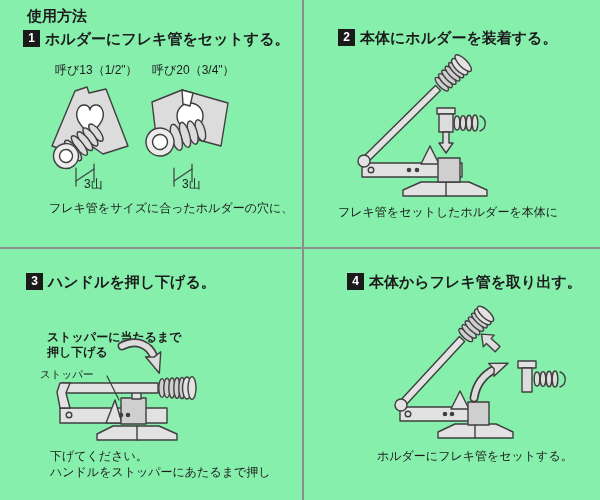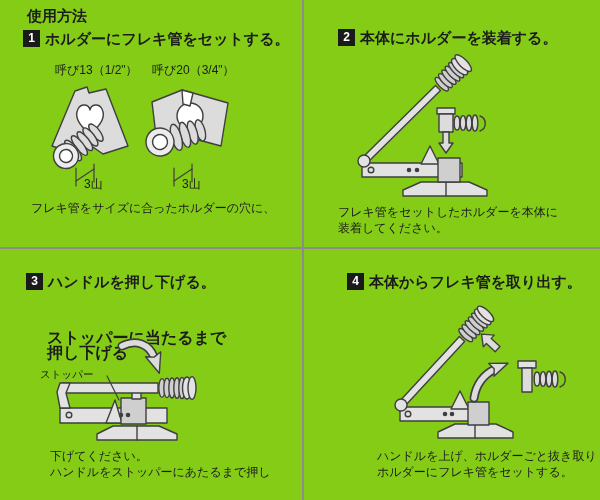--- a/index.html
+++ b/index.html
@@ -1,29 +1,29 @@
 <!DOCTYPE html>
 <html><head>
 <meta charset="utf-8">
 <style>
   html,body{margin:0;padding:0;background:#fff;}
-  #page{position:relative;width:600px;height:500px;background:#84cc16;overflow:hidden;
+  #page{position:relative;width:600px;height:500px;background:#86efac;overflow:hidden;
         font-family:"Liberation Sans","DejaVu Sans",sans-serif;color:#1c1c1c;}
   .divider{position:absolute;background:#8c8c8c;}
   #div-v{left:302px;top:0;width:2px;height:500px;}
   #div-h{left:0;top:247px;width:600px;height:2px;}
   .doc-title{position:absolute;font-size:15px;font-weight:bold;white-space:nowrap;}
   .step-head{position:absolute;display:flex;align-items:flex-start;gap:5px;white-space:nowrap;}
   .badge{width:17px;height:17px;background:#1a1a1a;color:#fff;font-size:12px;font-weight:bold;
          text-align:center;line-height:17px;flex:0 0 auto;}
   .step-title{font-size:15px;font-weight:bold;line-height:17px;text-align:center;}
   .caption{position:absolute;font-size:12px;line-height:15.5px;white-space:nowrap;}
   .size-label{position:absolute;font-size:12px;white-space:nowrap;}
   .ridge-label{position:absolute;font-size:12px;white-space:nowrap;}
-  .annotation{position:absolute;font-size:16px;font-weight:bold;line-height:15px;white-space:nowrap;}
+  .annotation{position:absolute;font-size:12px;font-weight:bold;line-height:15px;white-space:nowrap;}
   .tiny-label{position:absolute;font-size:10.5px;white-space:nowrap;}
   svg{position:absolute;}
   svg .ln{stroke:#3f3f3f;stroke-width:1.4;stroke-linejoin:round;stroke-linecap:round;}
 </style>
 </head>
 <body>
 
 <div id="page">
 
   <div id="div-v" class="divider"></div>
@@ -77,21 +77,21 @@
         <line x1="36" y1="86" x2="36" y2="104"></line>
         <line x1="54" y1="82" x2="54" y2="100"></line>
         <line x1="36" y1="99" x2="54" y2="87"></line>
       </g>
     </g>
   </svg>
 
   <div class="ridge-label" style="left:84px;top:176px">3山</div>
   <div class="ridge-label" style="left:182px;top:176px">3山</div>
 
-  <div class="caption" style="left:31px;top:201px">
+  <div class="caption" style="left:49px;top:201px">
     <div>フレキ管をサイズに合ったホルダーの穴に、</div>
   </div>
 
   <div class="step-head" style="left:338px;top:29px">
     <div class="badge">2</div>
     <div class="step-title">本体にホルダーを装着する。</div>
   </div>
 
   <svg style="left:343px;top:53px" width="240" height="150" viewBox="0 0 240 150">
     <g class="ln">
@@ -122,21 +122,20 @@
         <ellipse cx="126" cy="70" rx="2.8" ry="7.8" fill="#dcdcdc"></ellipse>
         <ellipse cx="132" cy="70" rx="2.8" ry="8" fill="#dcdcdc"></ellipse>
         <path d="M137,63 A8,8 0 0 1 137,78" fill="none"></path>
       </g>
       <polygon transform="translate(103,86)" points="0,14 -7,4 -3,4 -3,-7 3,-7 3,4 7,4" fill="#dcdcdc"></polygon>
     </g>
   </svg>
 
   <div class="caption" style="left:338px;top:205px">
     <div>フレキ管をセットしたホルダーを本体に</div>
-    <div>装着してください。</div>
   </div>
 
   <div class="step-head" style="left:26px;top:273px">
     <div class="badge">3</div>
     <div class="step-title">ハンドルを押し下げる。</div>
   </div>
 
   <div class="annotation" style="left:47px;top:330px">
     <div>ストッパーに当たるまで</div>
     <div>押し下げる</div>
@@ -218,17 +217,16 @@
         <ellipse cx="21" cy="18" rx="2.8" ry="7" fill="#dcdcdc"></ellipse>
         <ellipse cx="27" cy="18" rx="2.8" ry="7.4" fill="#dcdcdc"></ellipse>
         <ellipse cx="33" cy="18" rx="2.8" ry="7.8" fill="#dcdcdc"></ellipse>
         <ellipse cx="39" cy="18" rx="2.8" ry="8" fill="#dcdcdc"></ellipse>
         <path d="M44,11 A8,8 0 0 1 44,26" fill="none"></path>
       </g>
     </g>
   </svg>
 
   <div class="caption" style="left:377px;top:449px">
-    <div>ハンドルを上げ、ホルダーごと抜き取り</div>
     <div>ホルダーにフレキ管をセットする。</div>
   </div>
 
 </div>
 
 </body></html>

